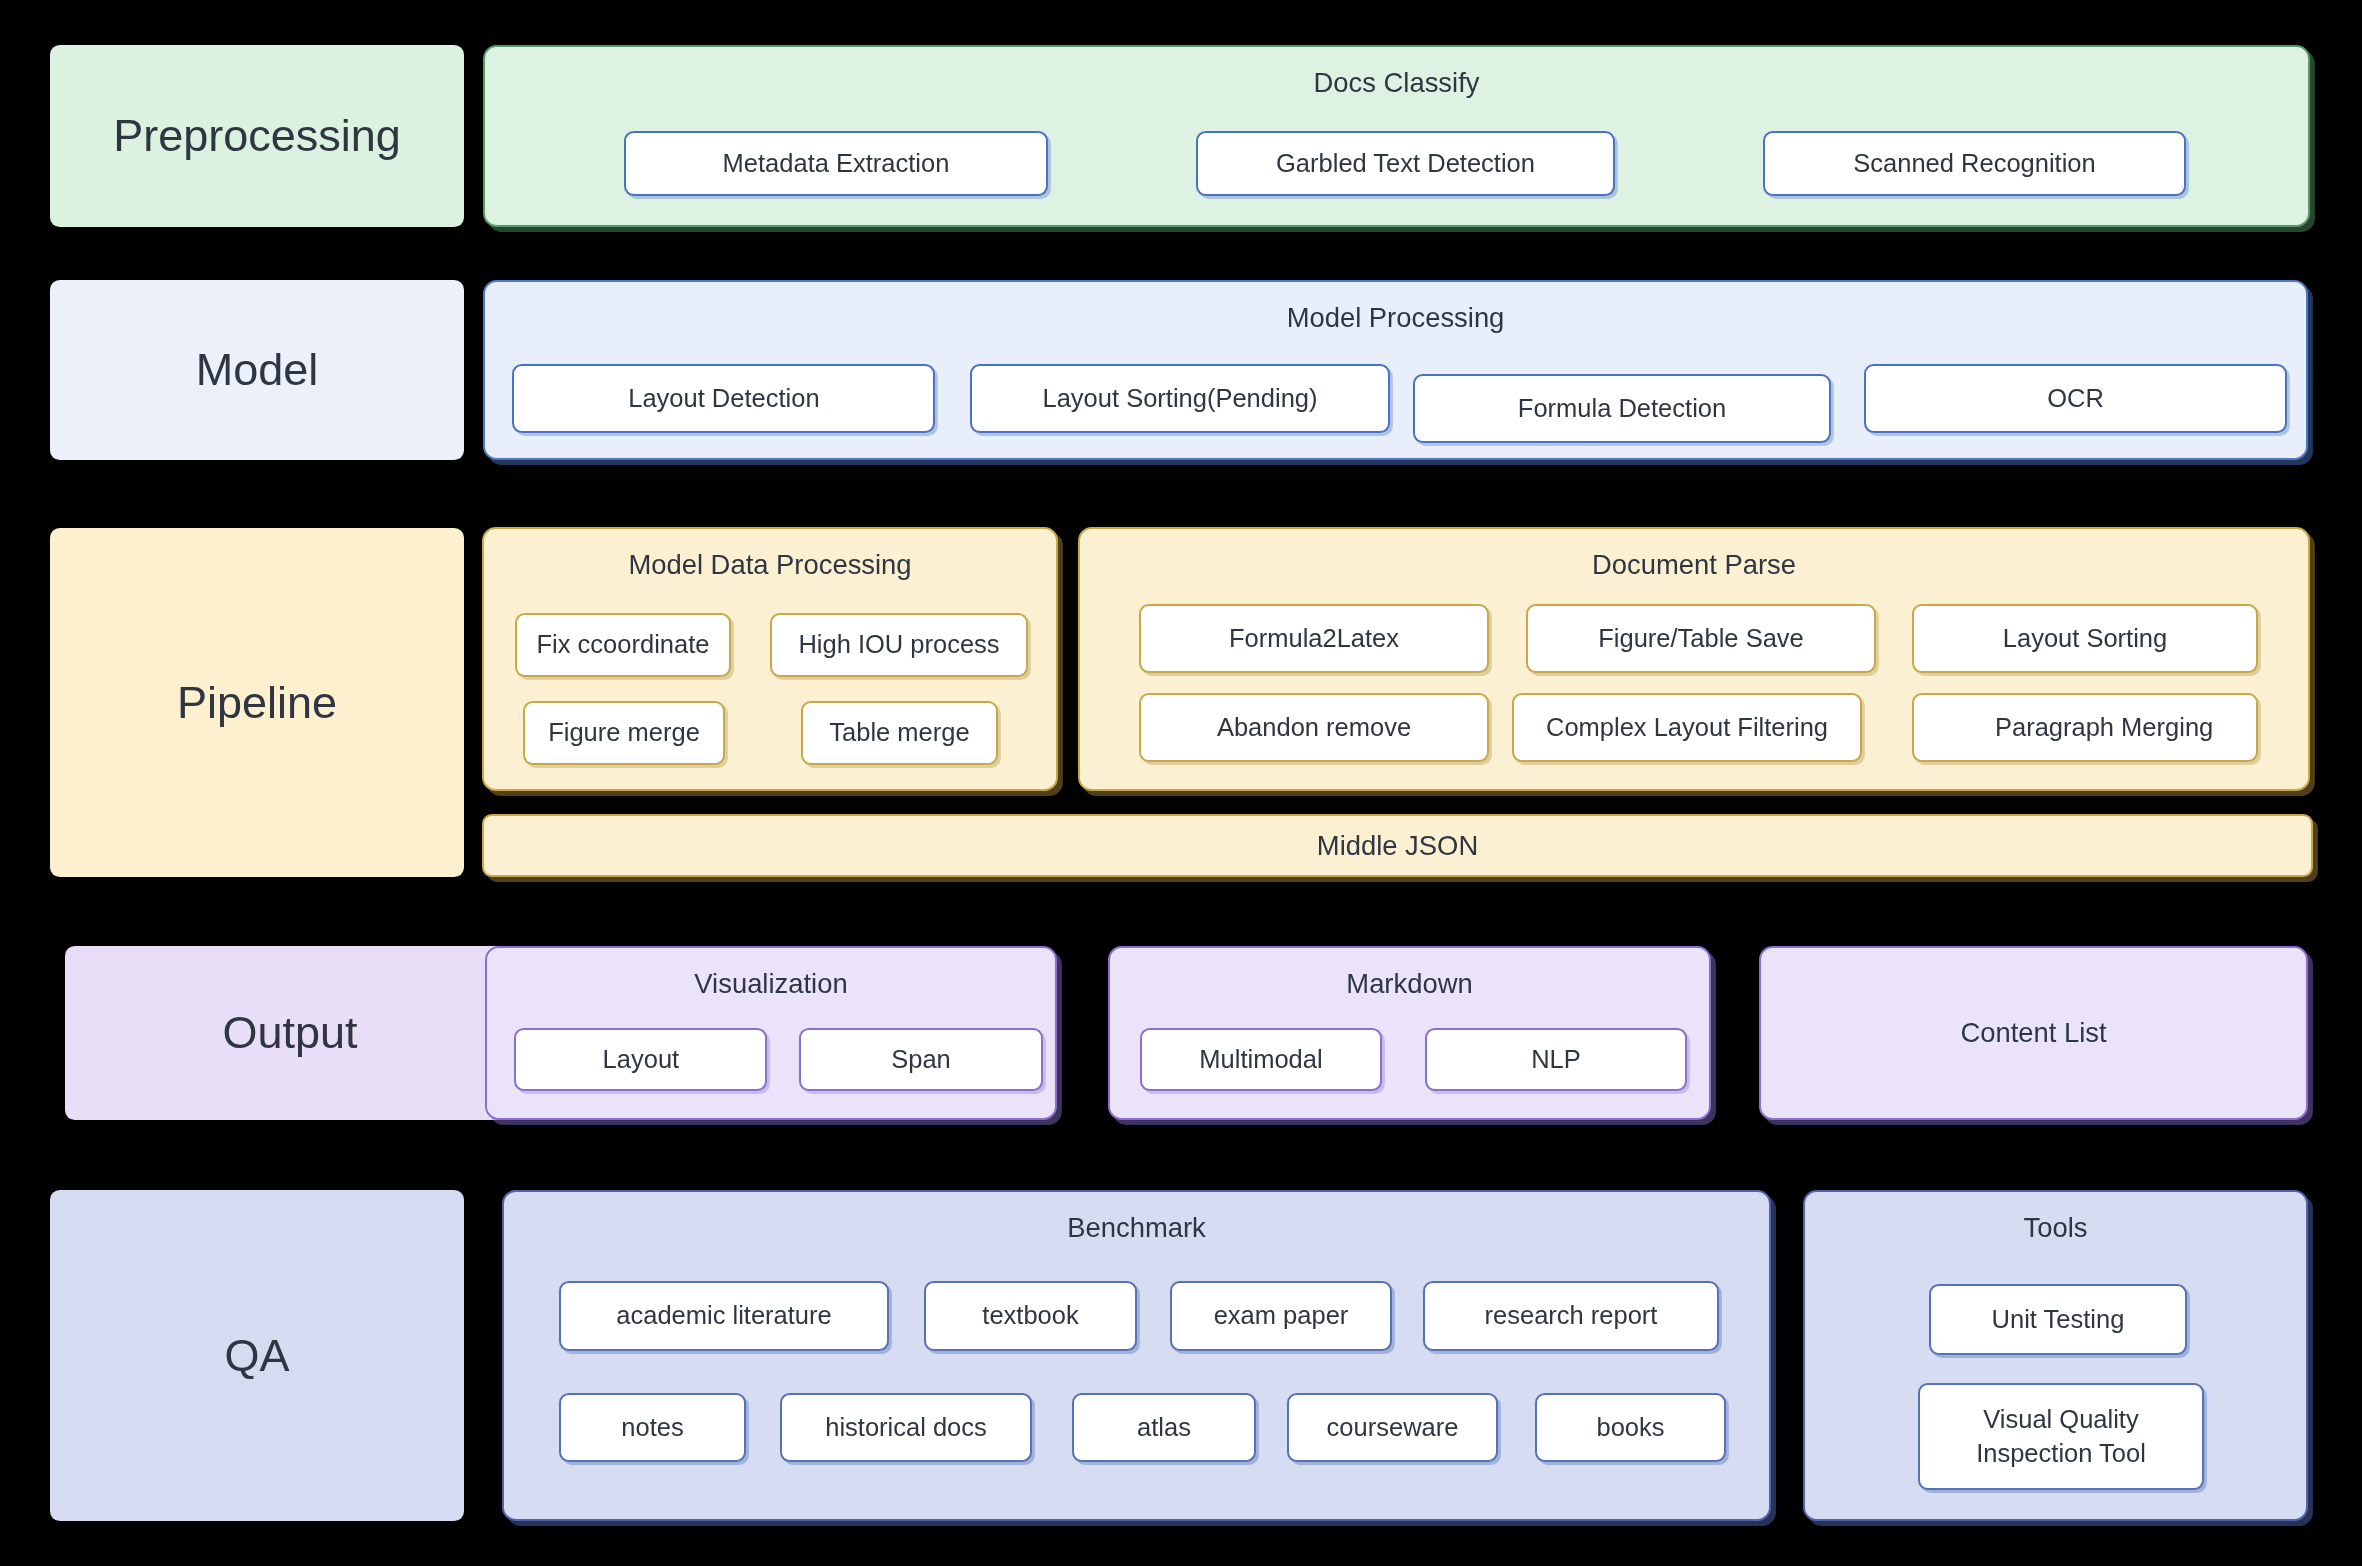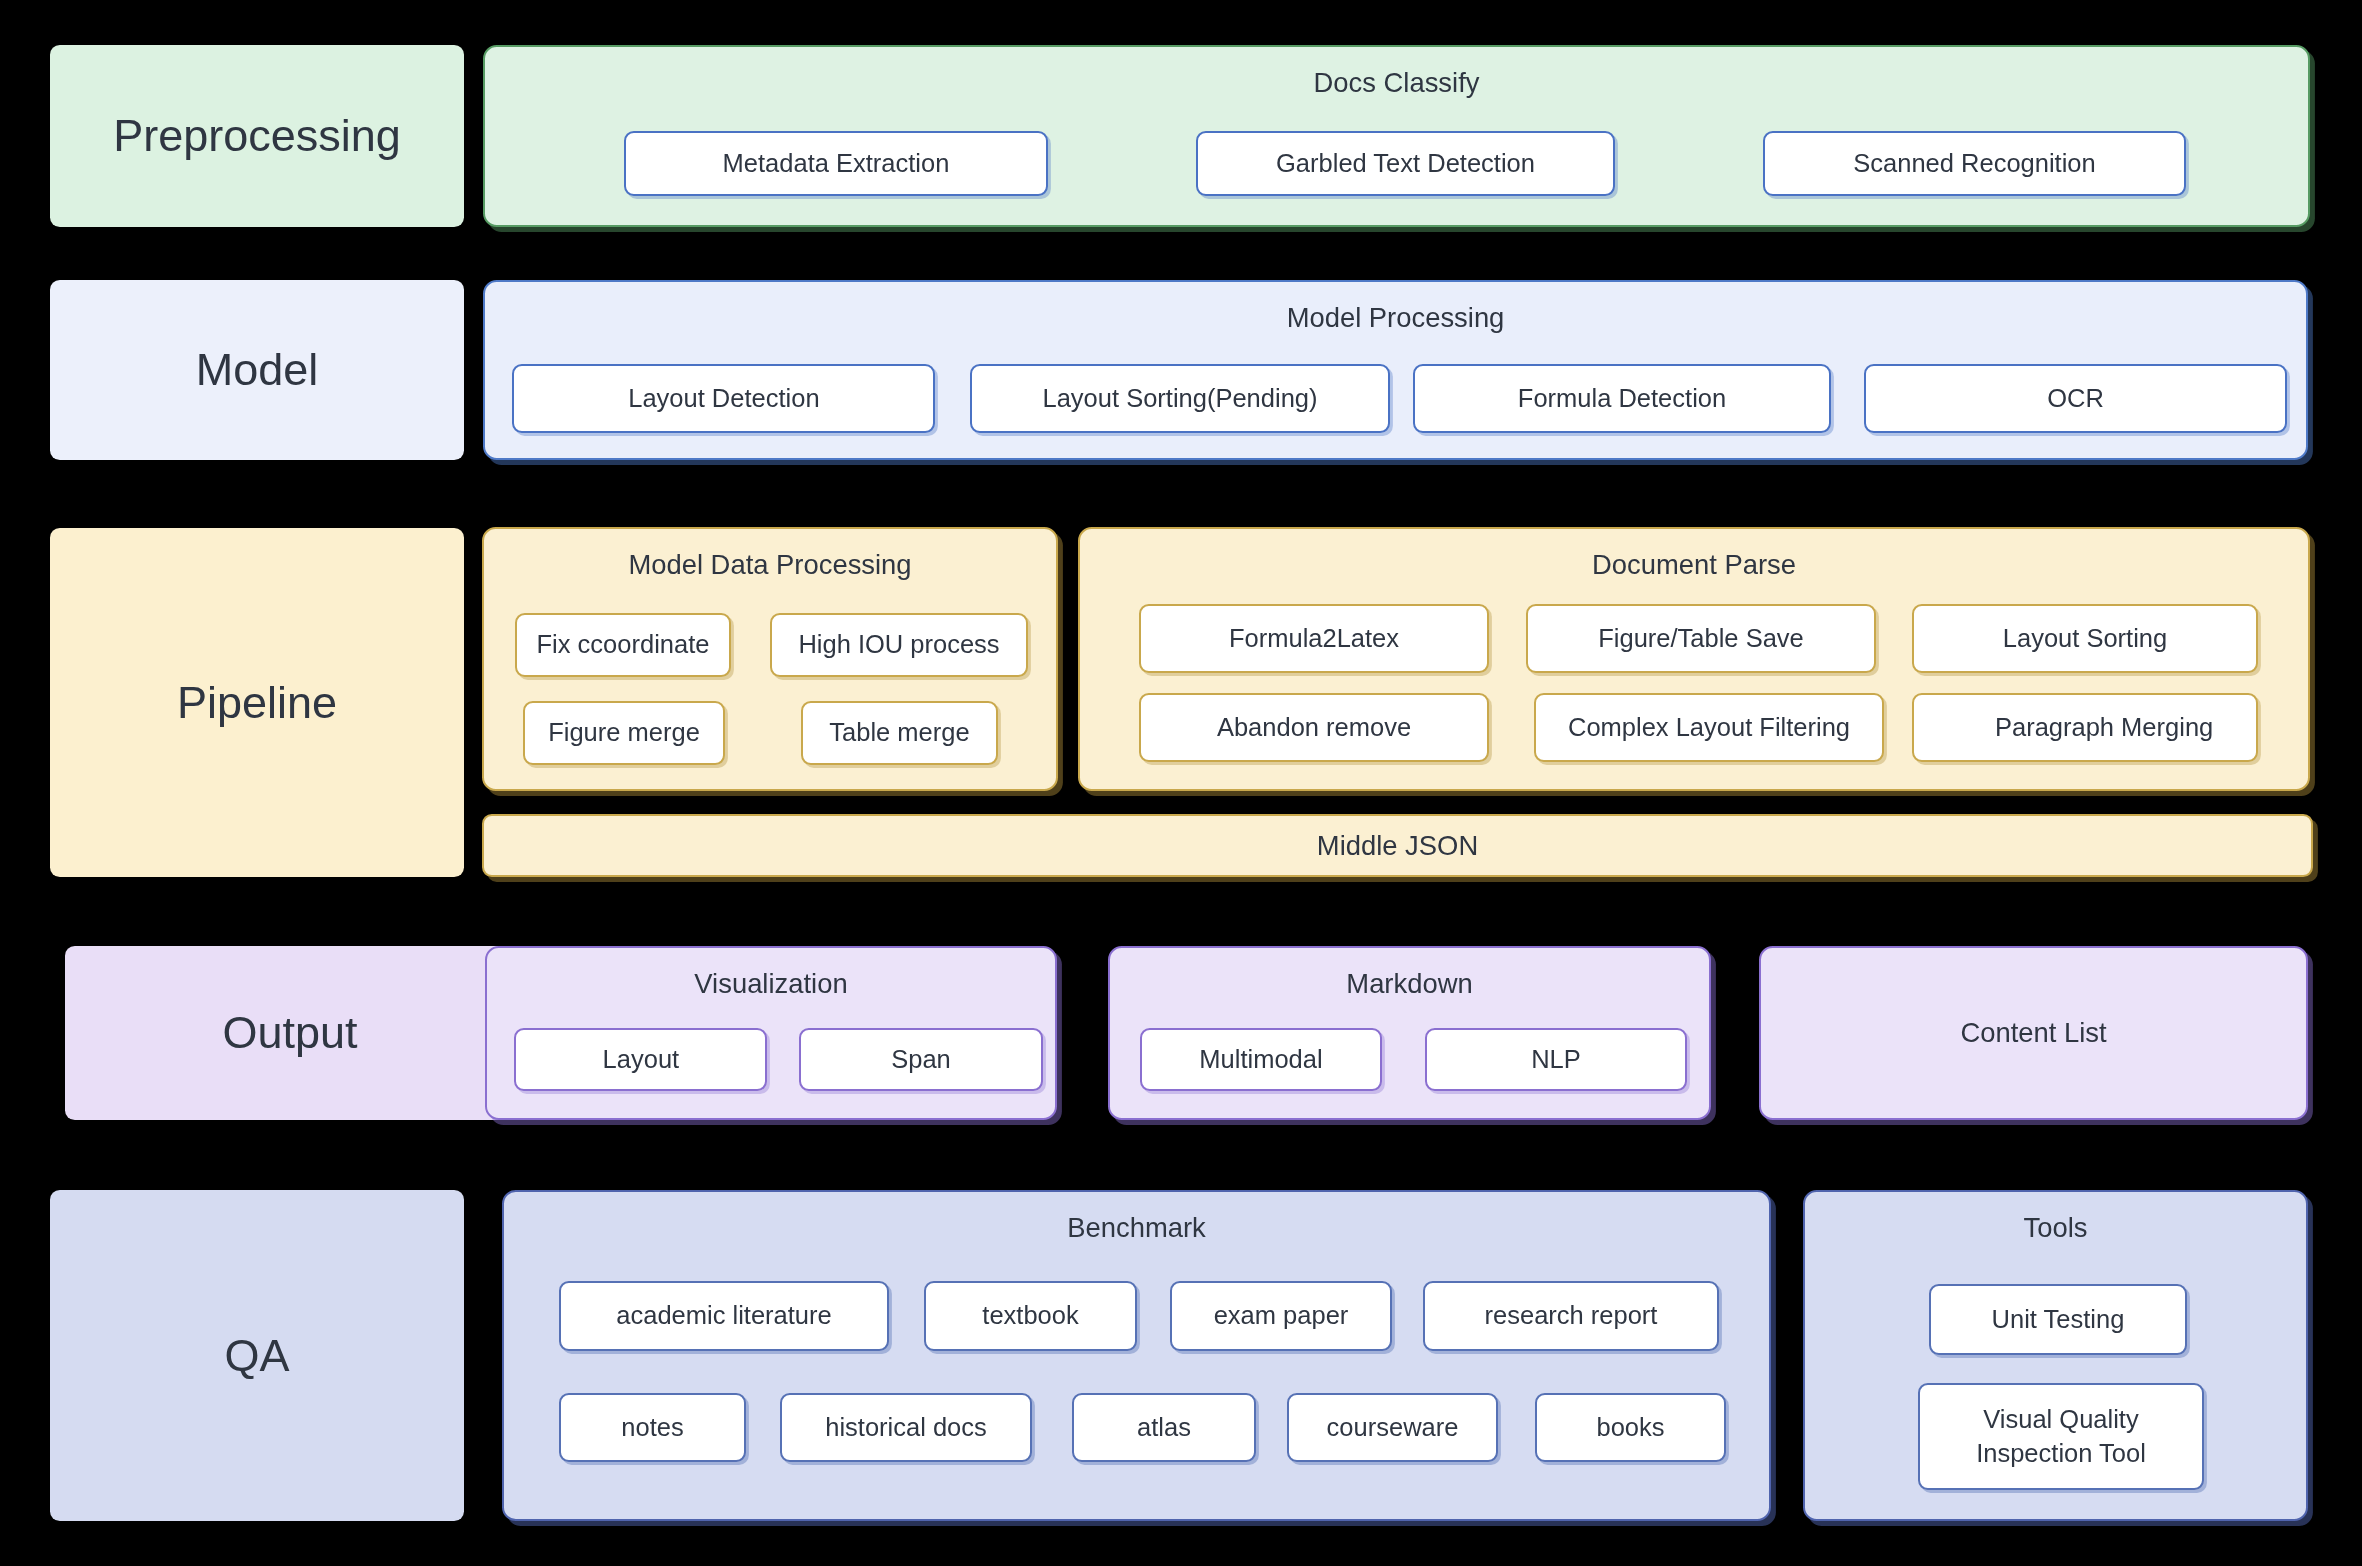--- a/index.html
+++ b/index.html
@@ -72,41 +72,41 @@
   <div class="node n-blue" style="left:711px;top:84px;width:419px;height:65px;">Garbled Text Detection</div>
   <div class="node n-blue" style="left:1278px;top:84px;width:423px;height:65px;">Scanned Recognition</div>
 </div>
 
 <div class="row-label t-lav-label" style="left:50px;top:280px;width:414px;height:180px;">Model</div>
 
 <div class="container t-blue" style="left:483px;top:280px;width:1825px;height:180px;">
   <div class="ctitle">Model Processing</div>
   <div class="node n-blue" style="left:27.4px;top:82px;width:423px;height:69px;">Layout Detection</div>
   <div class="node n-blue" style="left:485px;top:82px;width:420px;height:69px;">Layout Sorting(Pending)</div>
-  <div class="node n-blue" style="left:928px;top:82px;width:418px;height:69px;">Formula Detection</div>
+  <div class="node n-blue" style="left:928px;top:92px;width:418px;height:69px;">Formula Detection</div>
   <div class="node n-blue" style="left:1379px;top:82px;width:423px;height:69px;">OCR</div>
 </div>
 
 <div class="row-label t-cream-label" style="left:50px;top:528px;width:414px;height:349px;">Pipeline</div>
 
 <div class="container t-gold" style="left:482px;top:527px;width:576px;height:264px;">
   <div class="ctitle">Model Data Processing</div>
   <div class="node n-gold" style="left:31px;top:84px;width:216px;height:64px;">Fix ccoordinate</div>
   <div class="node n-gold" style="left:286px;top:84px;width:258px;height:64px;">High IOU process</div>
   <div class="node n-gold" style="left:39px;top:172px;width:202px;height:64px;">Figure merge</div>
   <div class="node n-gold" style="left:317px;top:172px;width:197px;height:64px;">Table merge</div>
 </div>
 
 <div class="container t-gold" style="left:1078px;top:527px;width:1232px;height:264px;">
   <div class="ctitle">Document Parse</div>
   <div class="node n-gold" style="left:59px;top:75px;width:350px;height:69px;">Formula2Latex</div>
   <div class="node n-gold" style="left:446px;top:75px;width:350px;height:69px;">Figure/Table Save</div>
   <div class="node n-gold" style="left:832px;top:75px;width:346px;height:69px;">Layout Sorting</div>
   <div class="node n-gold" style="left:59px;top:164px;width:350px;height:69px;">Abandon remove</div>
-  <div class="node n-gold" style="left:454px;top:164px;width:350px;height:69px;">Complex Layout Filtering</div>
+  <div class="node n-gold" style="left:432px;top:164px;width:350px;height:69px;">Complex Layout Filtering</div>
   <div class="node n-gold" style="left:832px;top:164px;width:346px;height:69px;padding-left:48px;">Paragraph Merging</div>
 </div>
 
 <div class="container t-gold center-title" style="left:482px;top:814px;width:1831px;height:63px;border-radius:9.8px;">Middle JSON</div>
 
 <div class="row-label t-purple-label" style="left:65px;top:946px;width:450px;height:174px;">Output</div>
 
 <div class="container t-purple" style="left:485px;top:946px;width:572px;height:174px;">
   <div class="ctitle">Visualization</div>
   <div class="node n-purple" style="left:27.4px;top:80px;width:253px;height:63px;">Layout</div>

